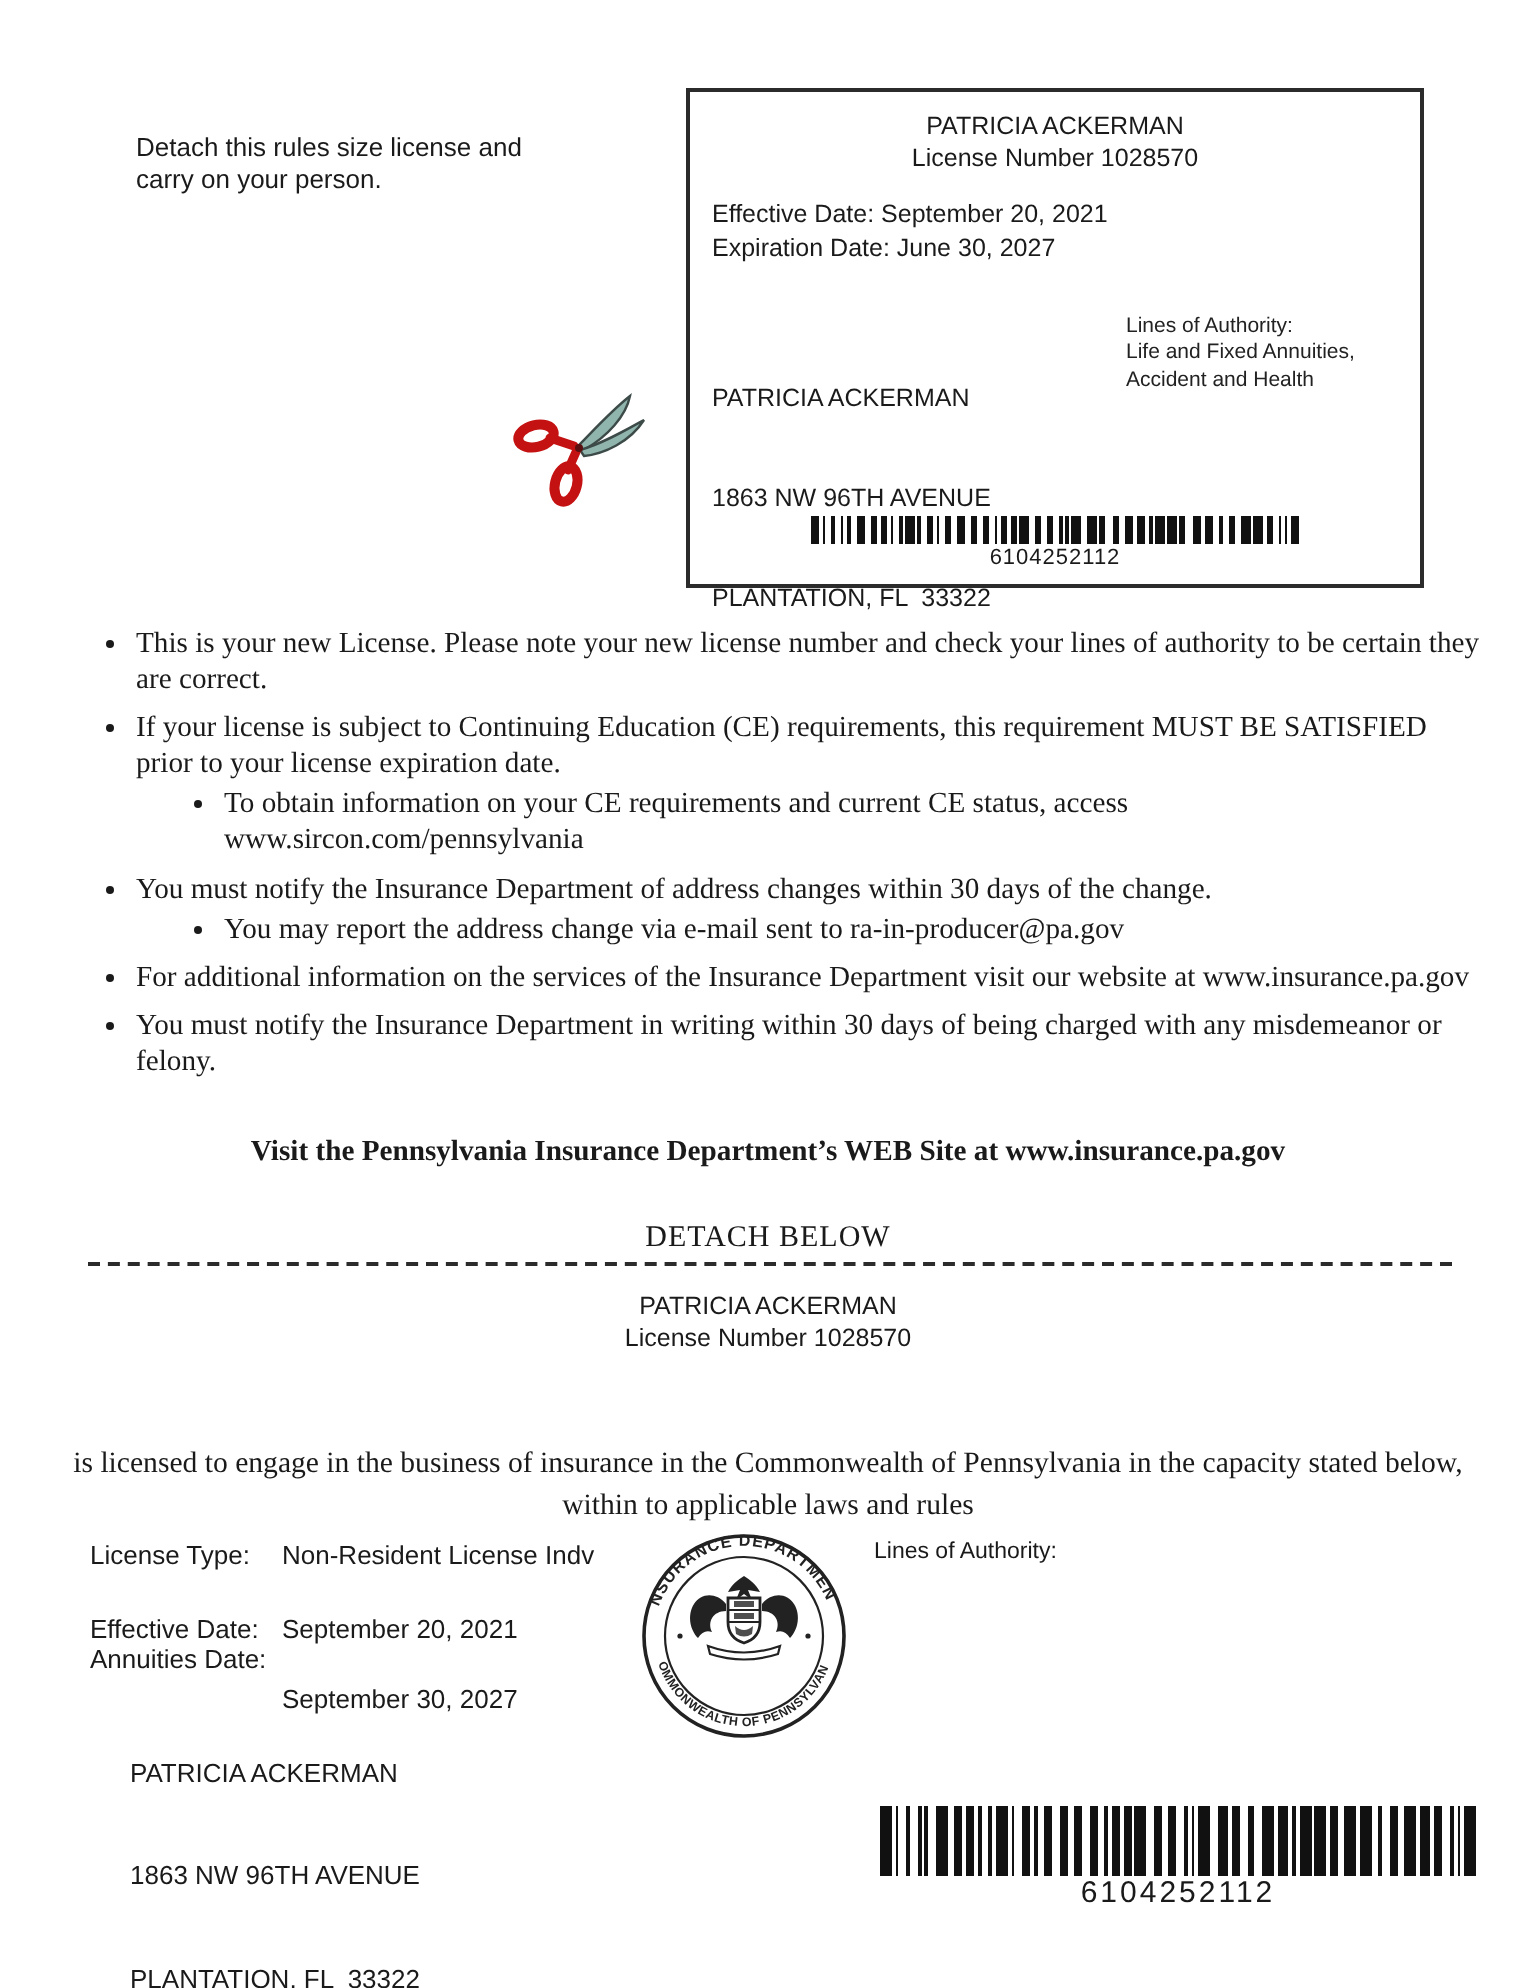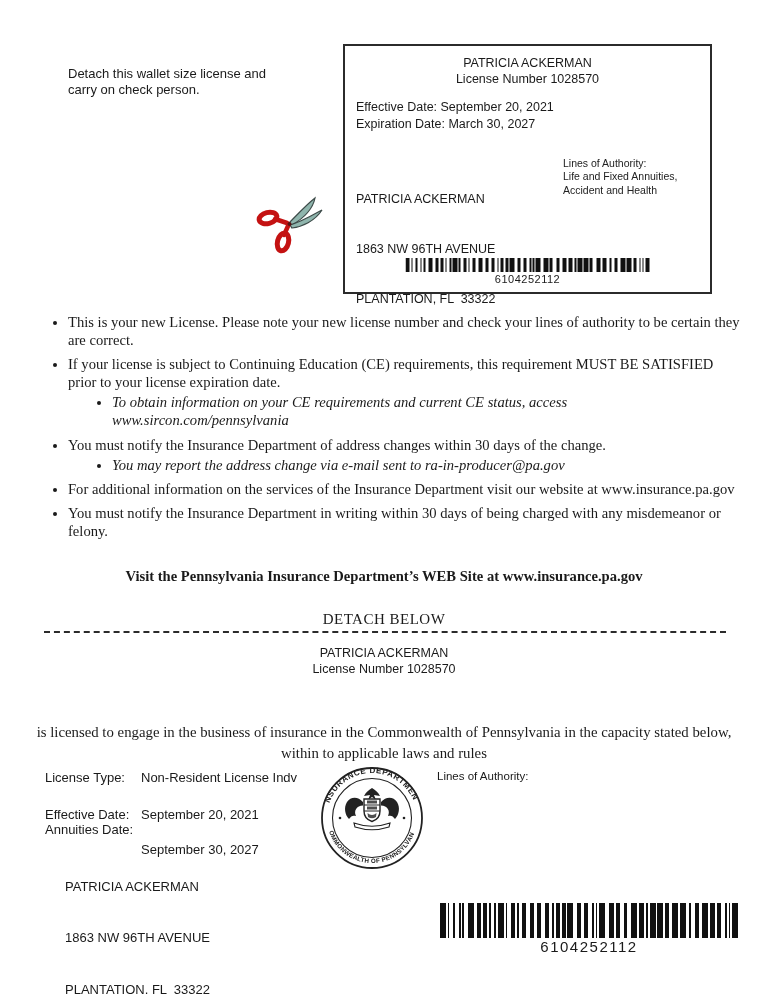--- a/index.html
+++ b/index.html
@@ -27,21 +27,21 @@
   
   .barcode { position:relative; overflow:hidden; }
   .barcode i { position:absolute; top:0; bottom:0; background:#111; display:block; }
 
   
   .notices { position:absolute; left:45px; top:313px; width:696px; font-size:14.6px; line-height:1.24;
              font-family:"Liberation Serif", serif; }
   .notices ul { list-style:disc outside; padding-left:23px; margin:0; }
   .notices li { margin-bottom:6px; }
   .notices ul ul { padding-left:44px; margin-top:2px; margin-bottom:0; }
-  .notices ul ul li { margin-bottom:0;font-style:italic; }
+  .notices ul ul li { margin-bottom:0; }
 
   .web-line { position:absolute; left:0; top:568px; width:768px; text-align:center;
               font-size:14.6px; font-weight:bold; font-family:"Liberation Serif", serif; }
   .detach-below { position:absolute; left:0; top:611px; width:768px; text-align:center;
                   font-size:15px; font-family:"Liberation Serif", serif; letter-spacing:0.5px; }
   .dash-line { position:absolute; left:44px; top:631px; width:682px; border-top:2.5px dashed #2b2b2b; }
   .detach-name { position:absolute; left:0; top:645px; width:768px; text-align:center;
                  font-size:12.5px; line-height:1.28; }
 
   .statement { position:absolute; left:34px; top:722px; width:700px; text-align:center;
@@ -54,42 +54,42 @@
   .cert-loa { position:absolute; left:437px; top:769px; font-size:11.5px; line-height:1.28; }
   .cert-barcode { position:absolute; left:440px; top:903px; width:298px; height:35px; }
   .cert-barcode-num { position:absolute; left:440px; top:938px; width:298px; text-align:center;
                       font-size:15px; letter-spacing:1.5px; }
 </style>
 </head>
 <body>
 
 <div class="page">
 
-  <div class="detach-note sans">Detach this wallet size license and carry on check person.</div>
+  <div class="detach-note sans">Detach this rules size license and carry on your person.</div>
 
   <svg class="scissors" viewBox="0 0 70 60" aria-hidden="true">
     <g>
       <path d="M33 28 C 40 21, 50 10, 59 3 C 57 13, 48 23, 36 30 Z" fill="#8fb5ad" stroke="#3c4a48" stroke-width="1.2"></path>
       <path d="M34 30 C 45 27, 57 20, 66 15 C 59 26, 46 32, 36 33 Z" fill="#8fb5ad" stroke="#3c4a48" stroke-width="1.2"></path>
       <path d="M31 28 L 19 24" stroke="#c41212" stroke-width="4.5" stroke-linecap="round"></path>
       <path d="M32 31 L 28 40" stroke="#c41212" stroke-width="4.5" stroke-linecap="round"></path>
       <ellipse cx="12" cy="23" rx="9" ry="5.5" transform="rotate(-14 12 23)" fill="none" stroke="#c41212" stroke-width="5"></ellipse>
       <ellipse cx="27" cy="47" rx="5.5" ry="9" transform="rotate(14 27 47)" fill="none" stroke="#c41212" stroke-width="5"></ellipse>
       <circle cx="33.5" cy="29" r="2" fill="#5a1010"></circle>
     </g>
   </svg>
 
   <div class="card sans">
     <div class="card-header">
       <div>PATRICIA ACKERMAN</div>
       <div>License Number 1028570</div>
     </div>
     <div class="card-details">
       <div>Effective Date: September 20, 2021</div>
-      <div>Expiration Date: March 30, 2027</div>
+      <div>Expiration Date: June 30, 2027</div>
     </div>
     <div class="card-address pre">
       <div>PATRICIA ACKERMAN</div>
       <div>1863 NW 96TH AVENUE</div>
       <div>PLANTATION, FL  33322</div>
     </div>
     <div class="card-loa">
       <div>Lines of Authority:</div>
       <div>Life and Fixed Annuities,</div>
       <div>Accident and Health</div>

